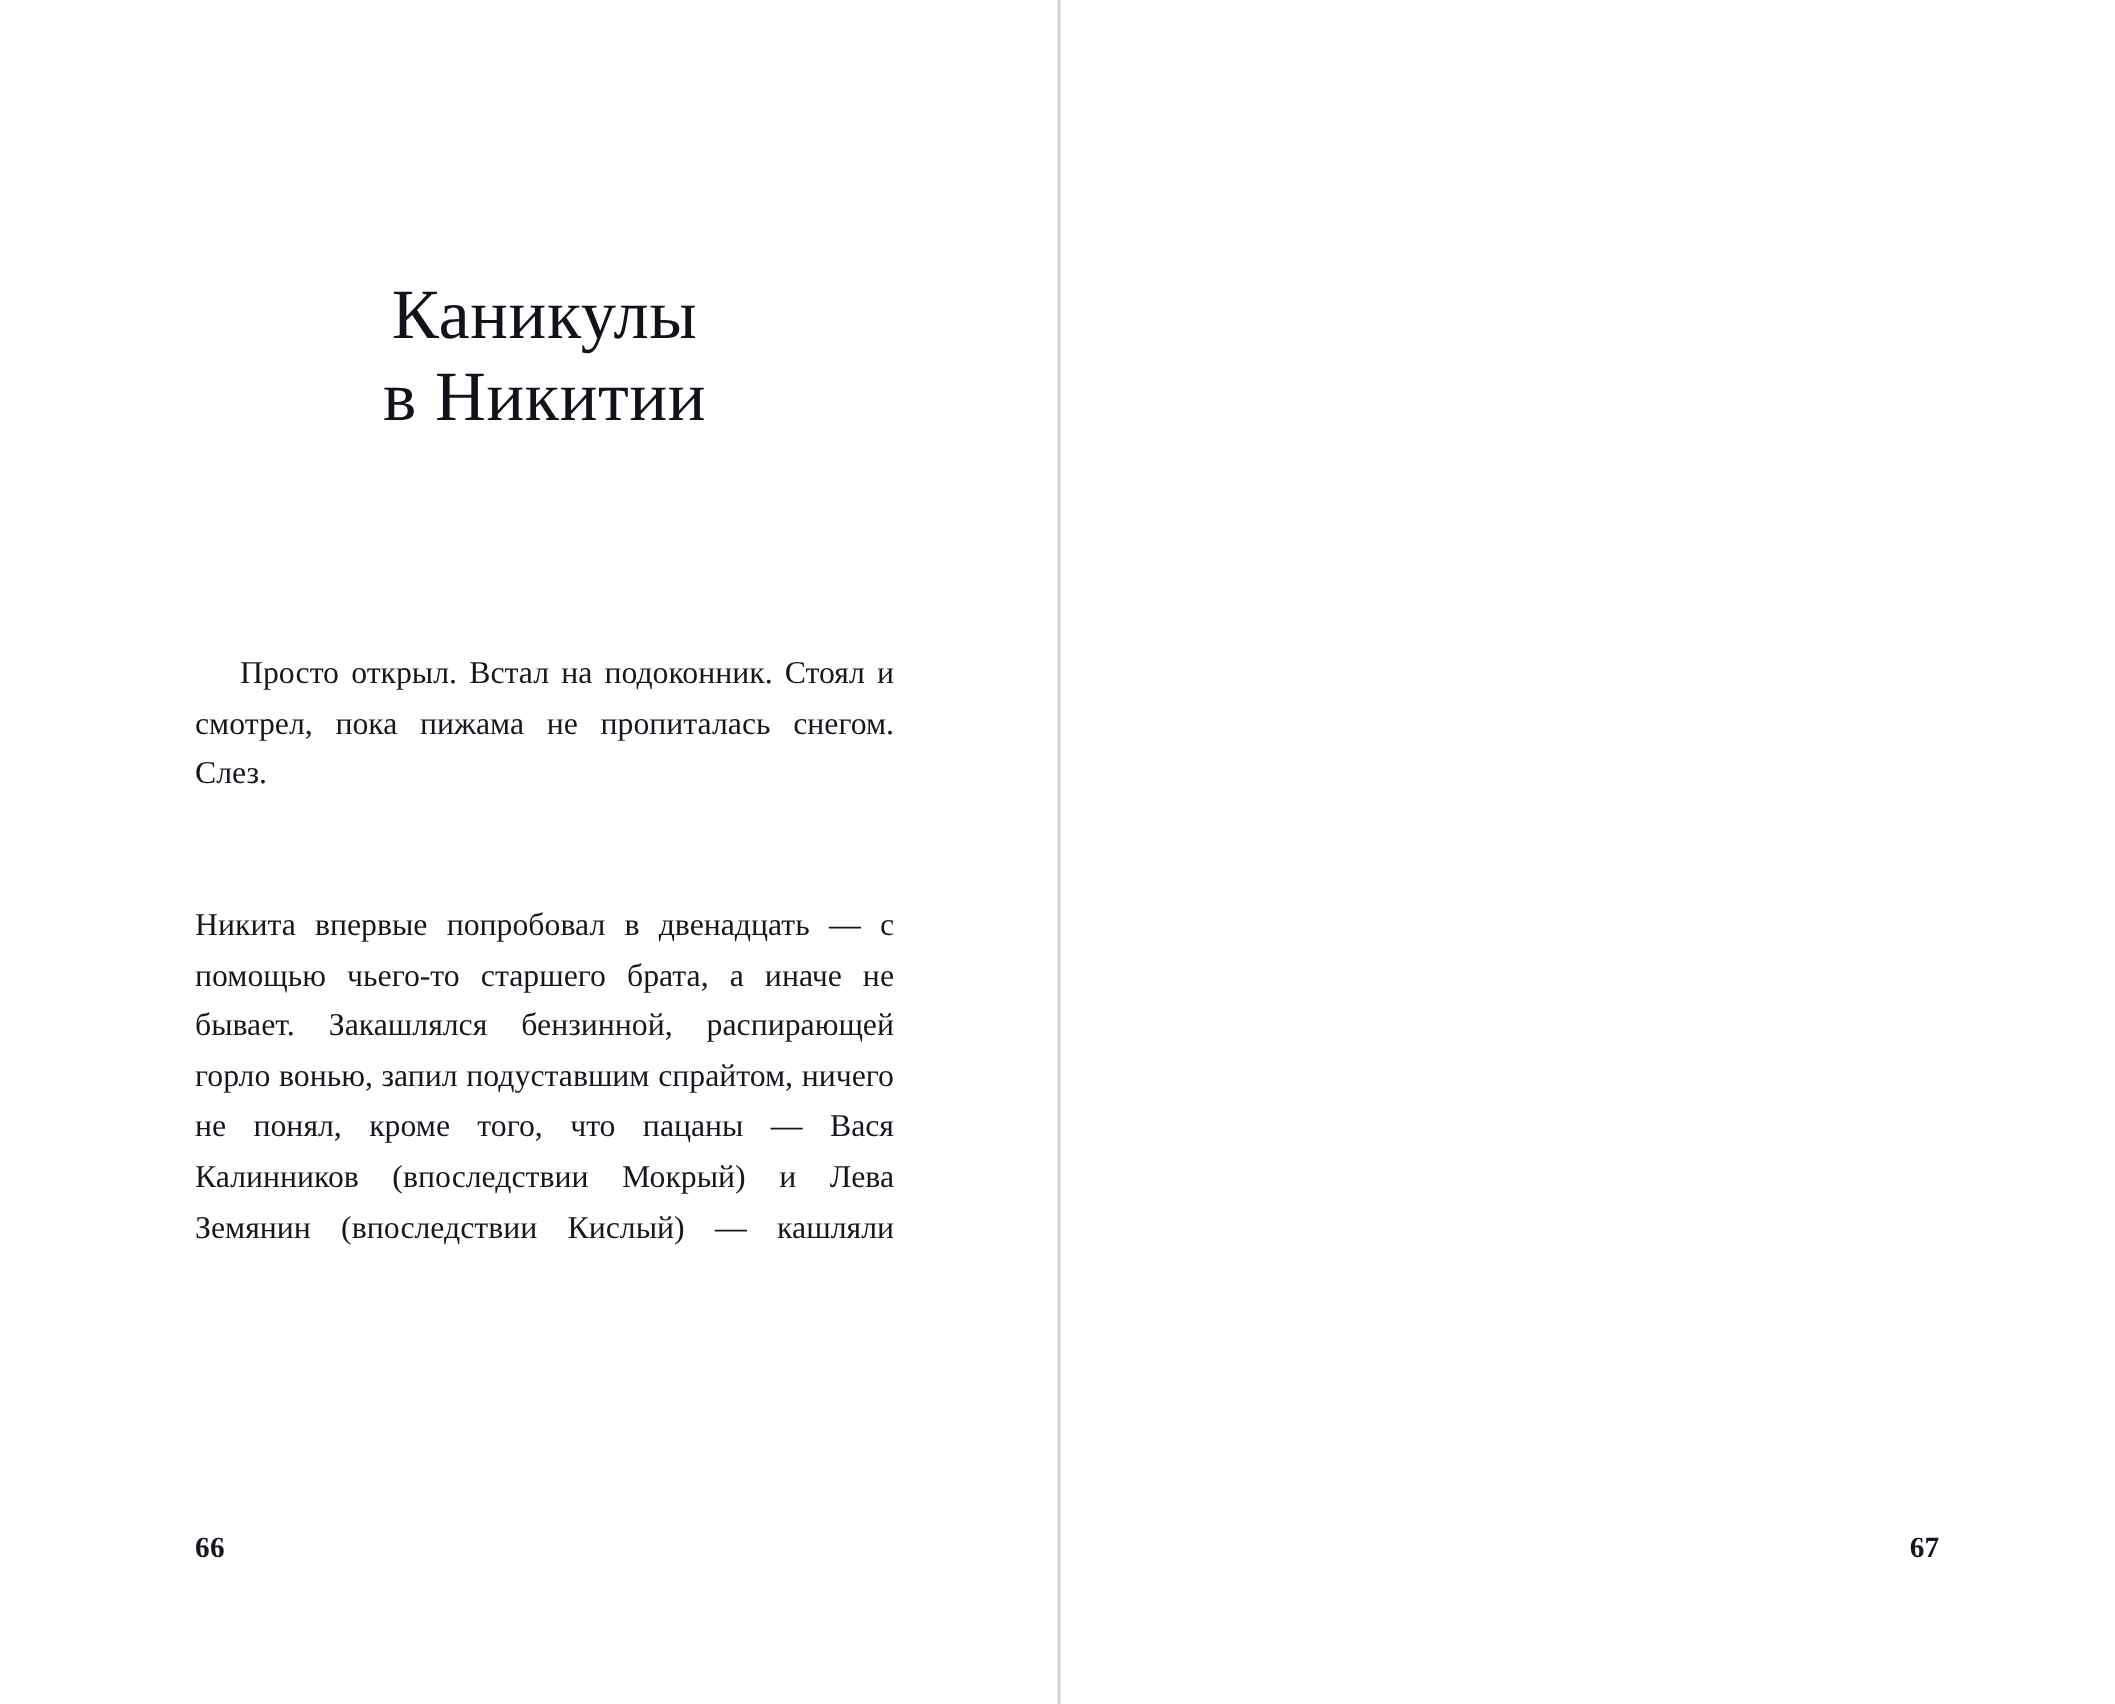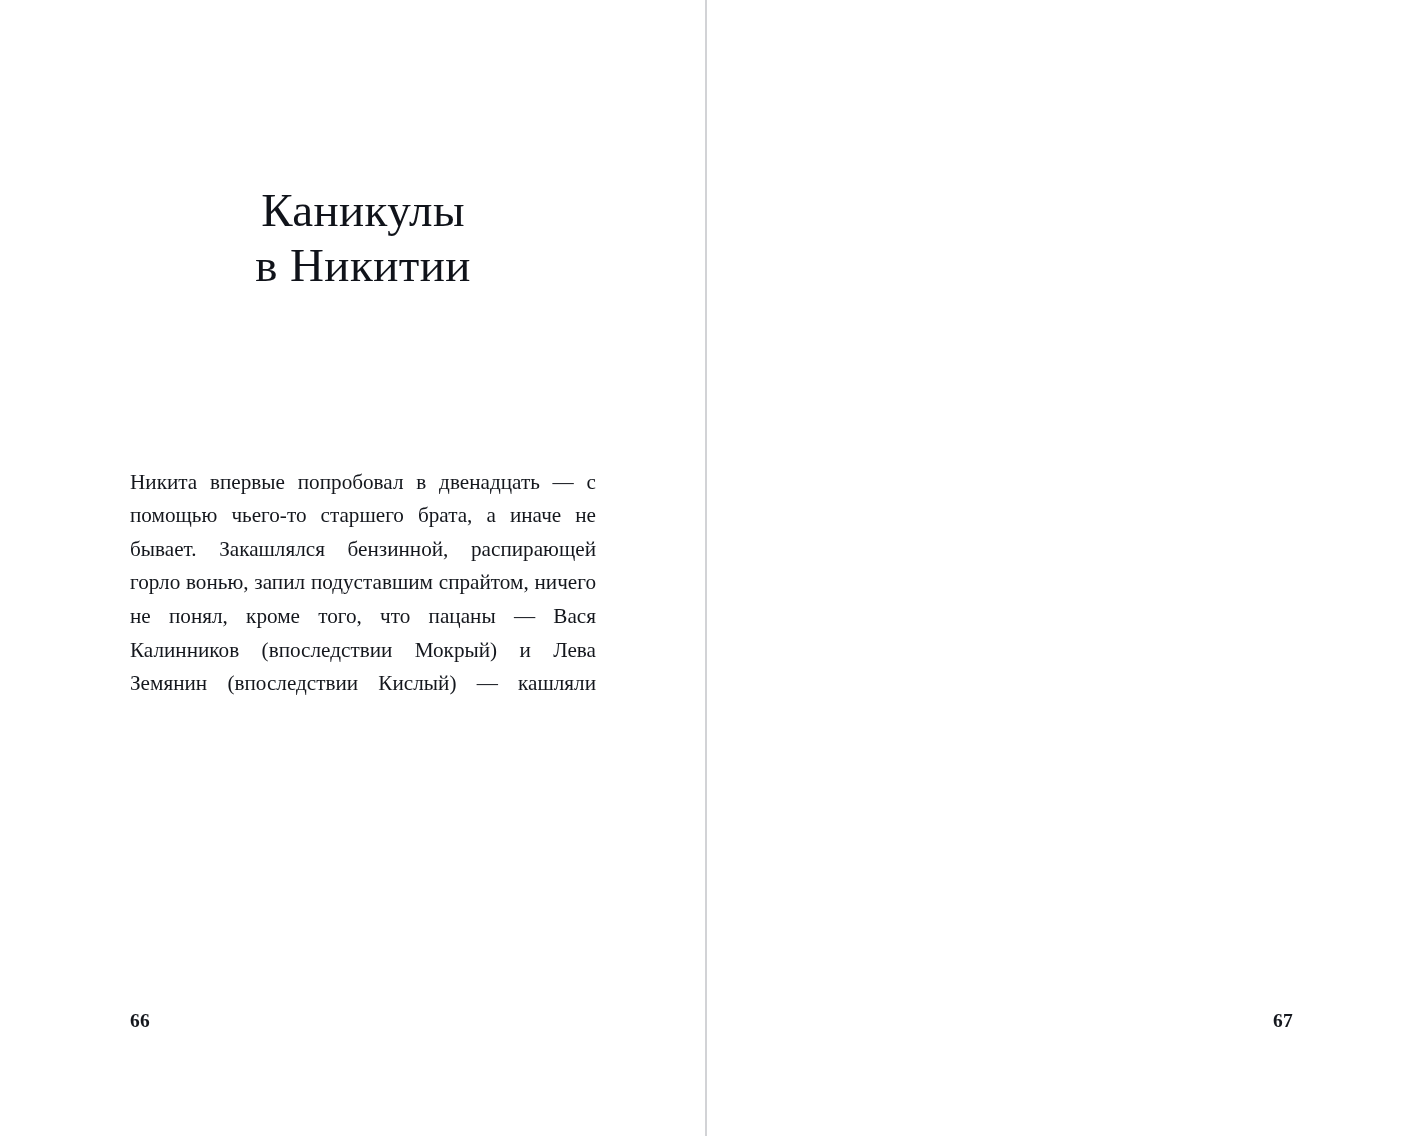--- a/index.html
+++ b/index.html
@@ -81,40 +81,41 @@
   
   .para:after {
     content: "";
     display: inline-block;
     width: 100%;
   }
 
   
   .folio {
     position: absolute;
-    bottom: 104px;
+    bottom: 92px;
     font-size: 19.5px;
     font-weight: 700;
     color: #14171d;
     letter-spacing: 0.2px;
   }
   .folio-left  { left: 130px; }
   .folio-right { right: 117px; }
 </style>
 </head>
 <body>
 
 <div class="spread">
 
   <div class="page page-left">
 
     <h1 class="chapter-title">Каникулы
 в Никитии</h1>
 
     <div class="text-col left">
+      <p class="para">Просто открыл. Встал на подоконник. Стоял и смотрел, пока пижама не пропиталась снегом. Слез.</p>
       <p class="para no-indent gap-before">Никита впервые попробовал в двенадцать — с помощью чьего-то старшего брата, а иначе не бывает. Закашлялся бензинной, распираю­щей горло вонью, запил подуставшим спрайтом, ничего не понял, кроме того, что пацаны — Вася Калинников (впоследствии Мокрый) и Лева Земянин (впоследствии Кислый) — кашляли</p>
     </div>
 
     <div class="folio folio-left">66</div>
   </div>
 
   <div class="page page-right">
 
     <div class="folio folio-right">67</div>
   </div>

